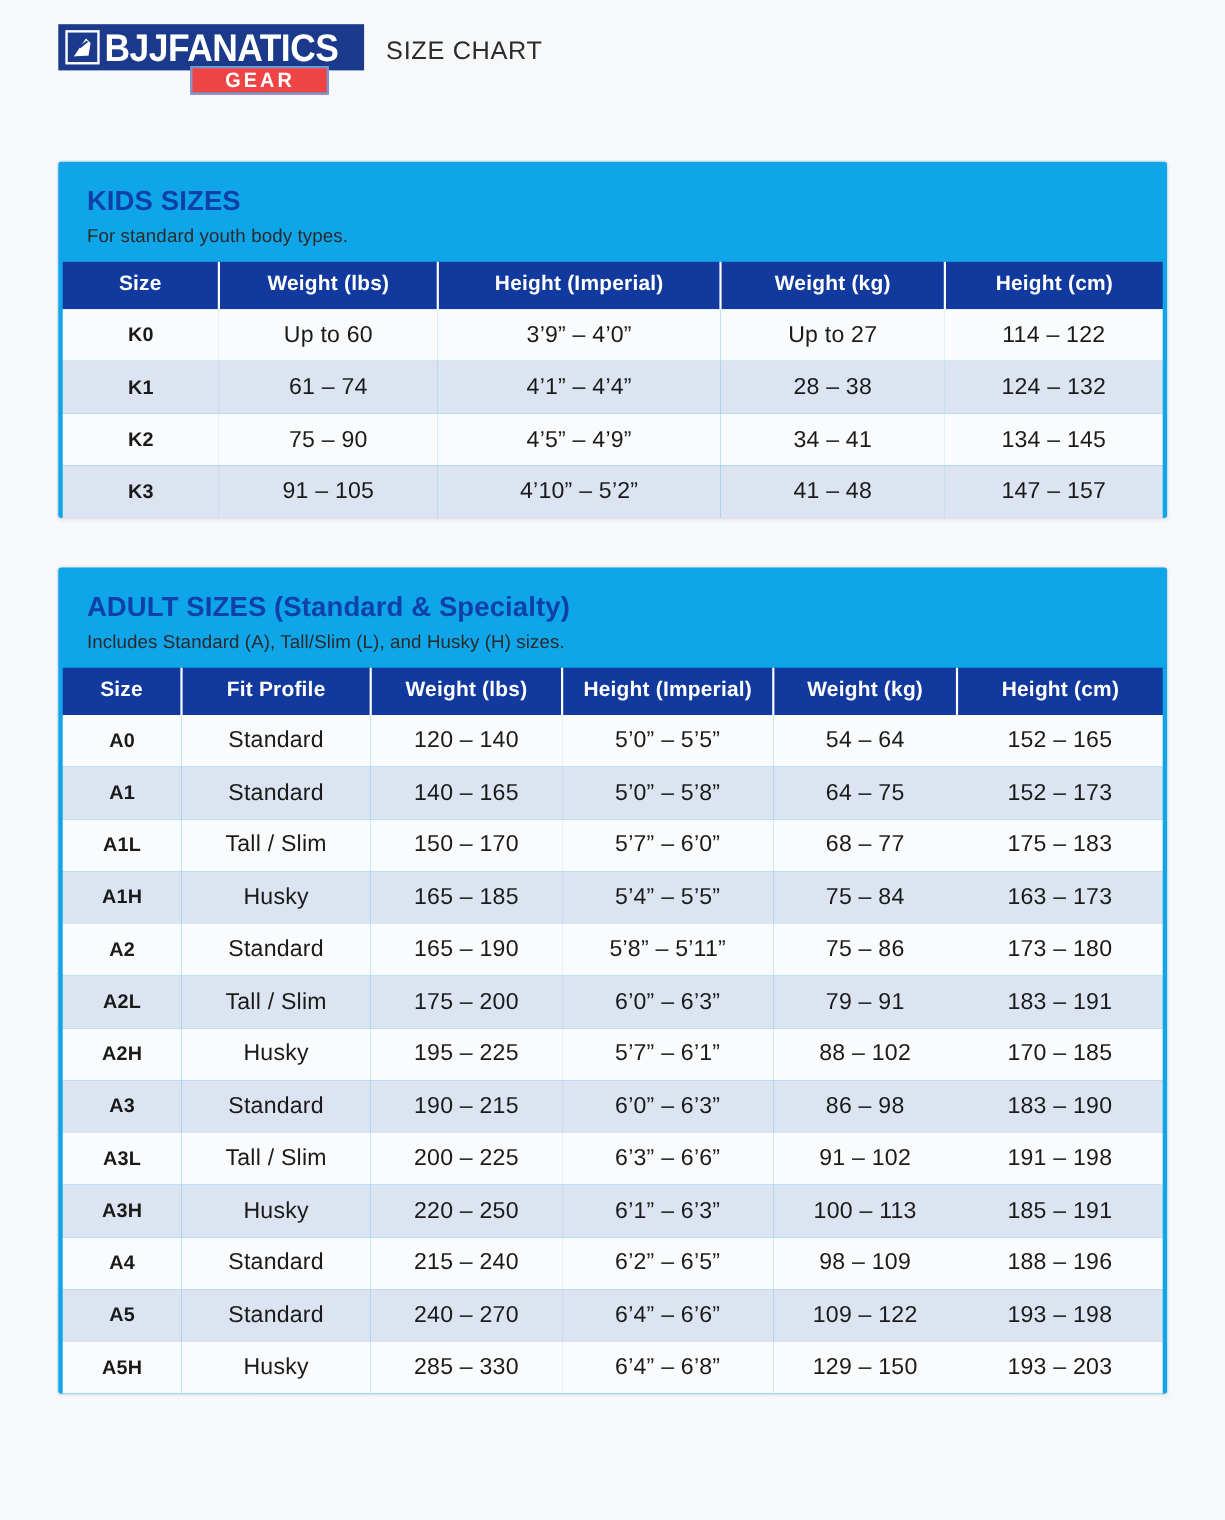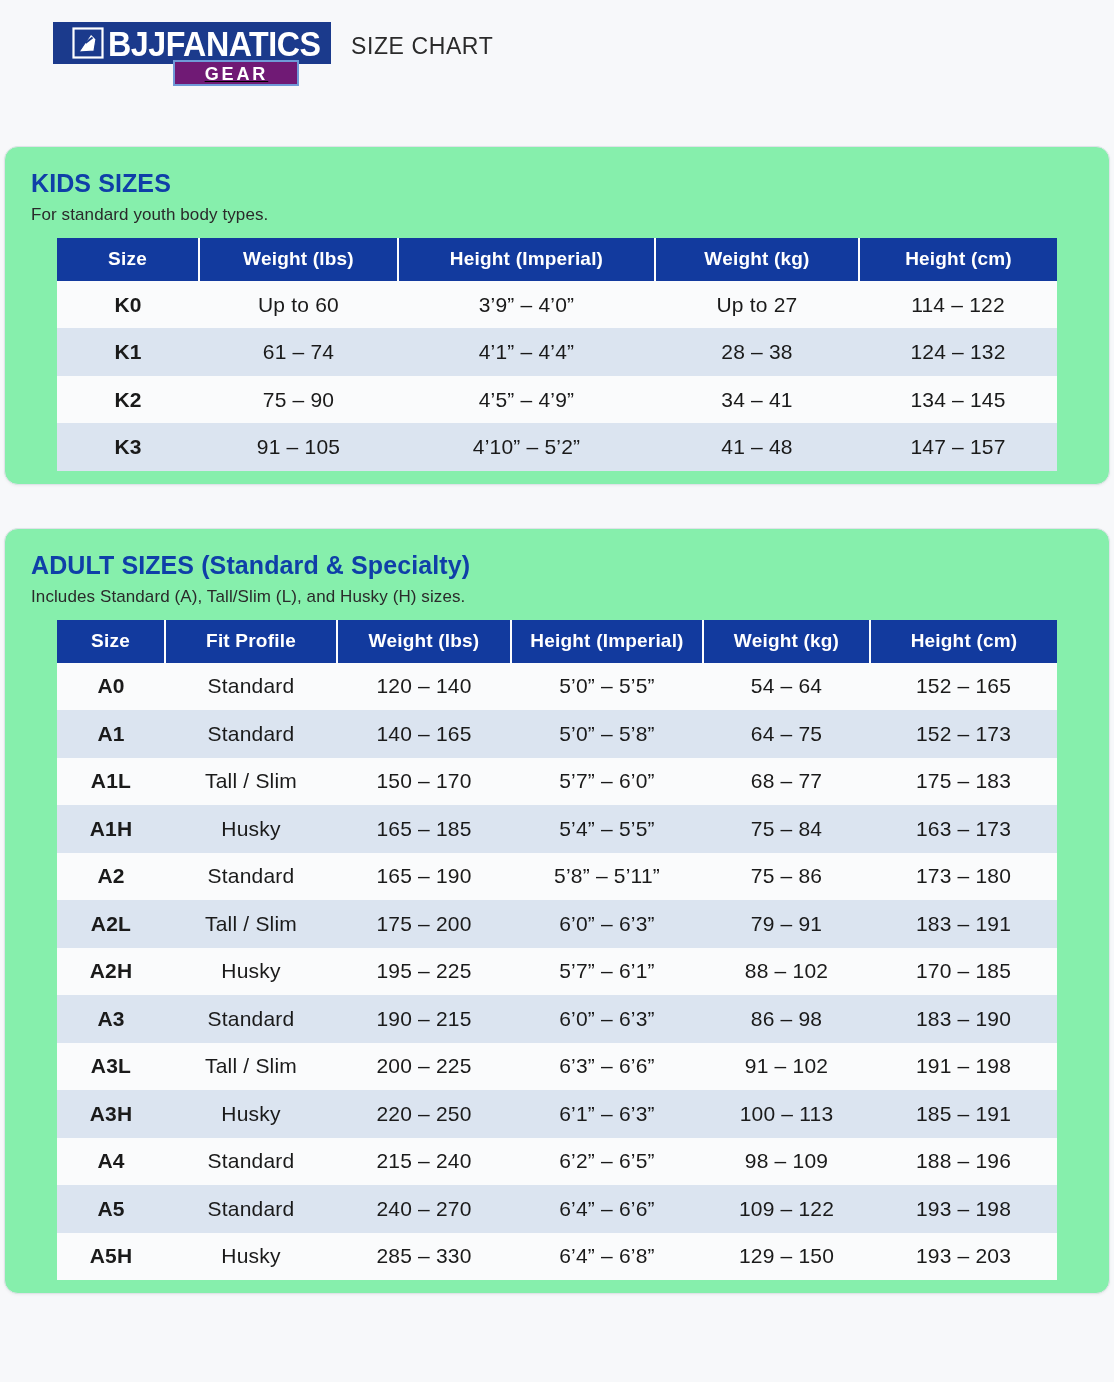--- a/index.html
+++ b/index.html
@@ -28,21 +28,21 @@
     flex: 0 0 auto;
   }
   .logo-main {
     position: absolute;
     top: 0; left: 0;
     width: 278px;
     height: 42px;
     background: #1b3a8c;
     display: flex;
     align-items: center;
-    padding-left: 18px;
+    padding-left: 5px;
   }
   .logo-emblem {
     width: 34px;
     height: 32px;
     flex: 0 0 auto;
     margin-right: 3px;
   }
   .logo-wordmark {
     color: #ffffff;
     font-family: "Liberation Sans Narrow", "Liberation Sans", sans-serif;
@@ -53,26 +53,25 @@
     transform-origin: left center;
     line-height: 1;
     white-space: nowrap;
   }
   .logo-gear {
     position: absolute;
     top: 38px;
     left: 120px;
     width: 126px;
     height: 26px;
-    background: #701a75;
+    background: #ef4444;
     border: 2px solid #6f9ad8;
     display: flex;
     align-items: center;
     justify-content: center;
-    text-decoration: underline;
   }
   .logo-gear span {
     color: #ffffff;
     font-family: "Liberation Sans Narrow", "Liberation Sans", sans-serif;
     font-size: 19px;
     font-weight: bold;
     letter-spacing: 3px;
     line-height: 1;
     transform: scaleX(0.95);
   }
@@ -83,24 +82,24 @@
     color: #2b2b2b;
     letter-spacing: 0.6px;
     font-weight: normal;
     align-self: flex-start;
     margin-top: 16px;
   }
 
   
   .card {
     margin: 0 auto;
-    width: 1106px;
-    background: #86efac;
+    width: 1010px;
+    background: #0ea5e9;
     border: 1px solid #dfe3e8;
-    border-radius: 14px;
+    border-radius: 4px;
     box-shadow: 0 1px 3px rgba(0,0,0,0.05);
     overflow: hidden;
   }
   #kids-card { margin-top: 54px; }
   #adult-card { margin-top: 43px; }
 
   .card-head { padding: 22px 26px 13px 26px; }
 
   .card-title {
     color: #0f3fa8;
@@ -113,21 +112,21 @@
     margin-top: 7px;
     font-size: 17px;
     color: #2a2a2a;
     letter-spacing: 0.1px;
   }
 
   
   table {
     border-collapse: collapse;
     width: 1000px;
-    margin: 0 auto 13px auto;
+    margin: 0 auto 0 auto;
     table-layout: fixed;
   }
   thead th {
     background: #123a9e;
     color: #ffffff;
     font-family: "Liberation Sans Narrow", "Liberation Sans", sans-serif;
     font-size: 19px;
     font-weight: bold;
     height: 43px;
     border-right: 2px solid #fdfdfe;
@@ -143,21 +142,21 @@
     color: #1a1a1a;
     text-align: center;
     letter-spacing: 0.2px;
     white-space: nowrap;
   }
   tbody tr:nth-child(odd)  td { background: #fafbfc; }
   tbody tr:nth-child(even) td { background: #dbe4f0; }
 
   td.size-cell {
     font-weight: bold;
-    font-size: 21px;
+    font-size: 18px;
   }
 
   
   #kids-table col.c0 { width: 142px; }
   #kids-table col.c1 { width: 199px; }
   #kids-table col.c2 { width: 257px; }
   #kids-table col.c3 { width: 204px; }
   #kids-table col.c4 { width: 198px; }
 
   

